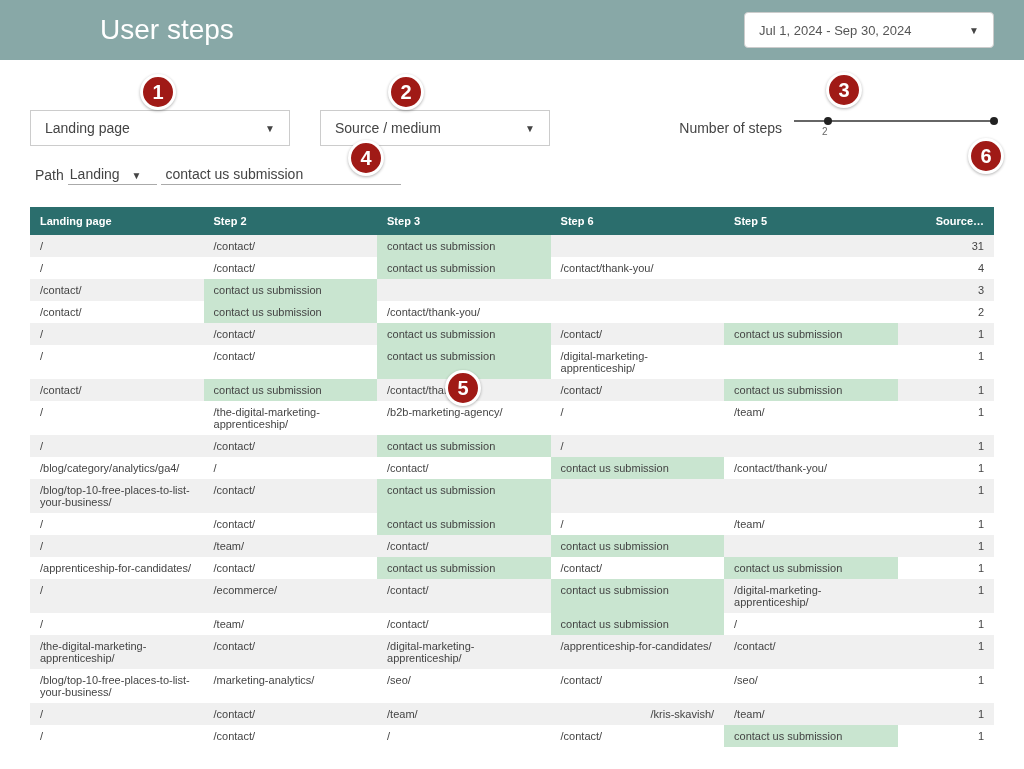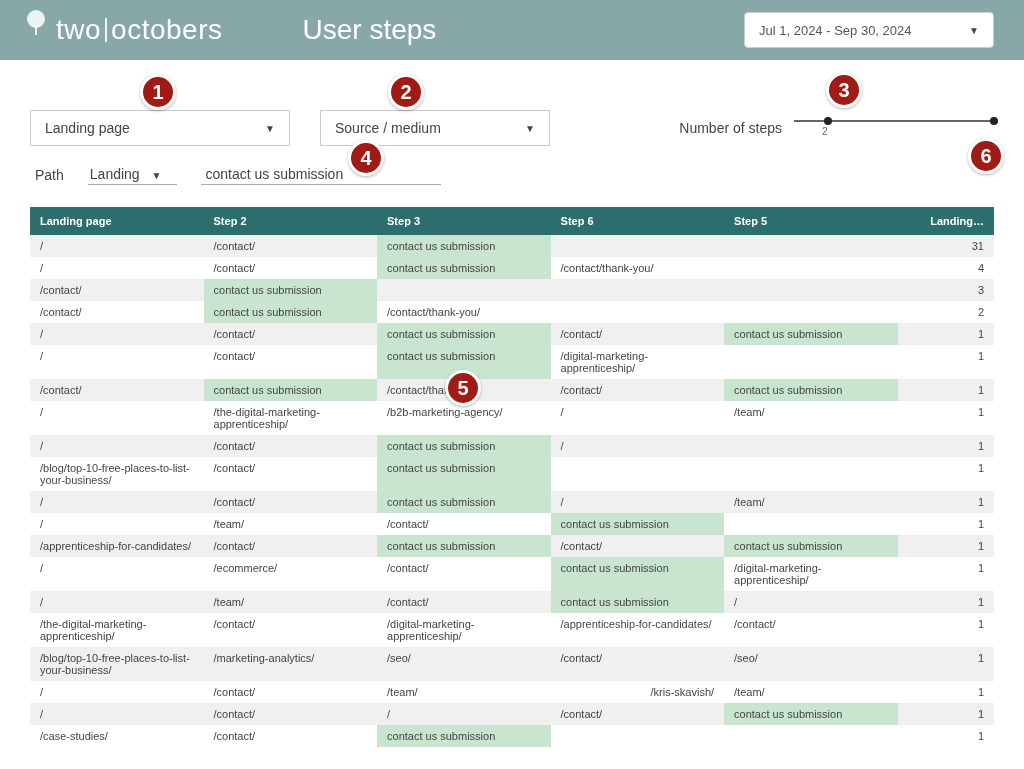--- a/index.html
+++ b/index.html
@@ -89,21 +89,21 @@
   .slider-knob {
     width: 8px; height: 8px; background: #222; border-radius: 50%;
     position: absolute; top: -3px;
   }
   .slider-tick-label { font-size: 10px; color: #666; position: absolute; top: 6px; }
 
   .filter-row {
     display: flex;
     align-items: center;
     padding: 8px 30px 8px 35px;
-    gap: 24px;
+    gap: 4px;
     font-size: 14px;
     color: #444;
   }
   .filter-row .underline-select {
     border: none;
     border-bottom: 1px solid #aaa;
     padding: 2px 16px 2px 2px;
     position: relative;
   }
   .filter-row .underline-input {
@@ -152,31 +152,20 @@
     font-size: 20px;
     border: 3px solid #fff;
     box-shadow: 0 1px 3px rgba(0,0,0,0.3);
     z-index: 50;
   }
 </style>
 </head>
 <body>
 
 <div class="header-bar">
-  <div class="logo">
-    <svg class="logo-icon" viewBox="0 0 32 32">
-      <circle cx="16" cy="12" r="9" fill="#fff" opacity="0.85"></circle>
-      <rect x="15" y="18" width="2" height="10" fill="#fff" opacity="0.85"></rect>
-    </svg>
-    <span>two</span>
-    <svg width="6" height="28">
-        <rect x="2" y="2" width="2" height="24" fill="#fff" opacity="0.85"></rect>
-      </svg>
-    <span>octobers</span>
-  </div>
   <div class="title">User steps</div>
   <div class="date-picker">
     <span>Jul 1, 2024 - Sep 30, 2024</span>
     <span class="dropdown-arrow">▼</span>
   </div>
 </div>
 
 <div class="controls-row">
   <div class="select-box">
     <span>Landing page</span>
@@ -208,21 +197,21 @@
 
 <div class="table-wrap">
   <table>
     <thead>
       <tr id="header-row">
           <th>Landing page</th>
           <th>Step 2</th>
           <th>Step 3</th>
           <th>Step 6</th>
           <th>Step 5</th>
-          <th>Landing…</th>
+          <th>Source…</th>
         </tr>
     </thead>
     <tbody id="tbody">
         <tr>
           <td style="width: 18%;">/</td>
           <td style="width: 18%;">/contact/</td>
           <td class="highlight" style="width: 18%;">contact us submission</td>
           <td style="width: 18%;"></td>
           <td style="width: 18%;"></td>
           <td>31</td>
@@ -282,20 +271,28 @@
           <td style="width: 18%;">/</td>
           <td style="width: 18%;">/team/</td>
           <td>1</td>
         </tr>
         <tr>
           <td style="width: 18%;">/</td>
           <td style="width: 18%;">/contact/</td>
           <td class="highlight" style="width: 18%;">contact us submission</td>
           <td style="width: 18%;">/</td>
           <td style="width: 18%;"></td>
+          <td>1</td>
+        </tr>
+        <tr>
+          <td style="width: 18%;">/blog/category/analytics/ga4/</td>
+          <td style="width: 18%;">/</td>
+          <td style="width: 18%;">/contact/</td>
+          <td class="highlight" style="width: 18%;">contact us submission</td>
+          <td style="width: 18%;">/contact/thank-you/</td>
           <td>1</td>
         </tr>
         <tr>
           <td style="width: 18%;">/blog/top-10-free-places-to-list-your-business/</td>
           <td style="width: 18%;">/contact/</td>
           <td class="highlight" style="width: 18%;">contact us submission</td>
           <td style="width: 18%;"></td>
           <td style="width: 18%;"></td>
           <td>1</td>
         </tr>
@@ -362,28 +359,20 @@
           <td style="width: 18%; text-align: right;">/kris-skavish/</td>
           <td style="width: 18%;">/team/</td>
           <td>1</td>
         </tr>
         <tr>
           <td style="width: 18%;">/</td>
           <td style="width: 18%;">/contact/</td>
           <td style="width: 18%;">/</td>
           <td style="width: 18%;">/contact/</td>
           <td class="highlight" style="width: 18%;">contact us submission</td>
-          <td>1</td>
-        </tr>
-        <tr>
-          <td style="width: 18%;">/case-studies/</td>
-          <td style="width: 18%;">/contact/</td>
-          <td class="highlight" style="width: 18%;">contact us submission</td>
-          <td style="width: 18%;"></td>
-          <td style="width: 18%;"></td>
           <td>1</td>
         </tr>
       </tbody>
   </table>
 
 </div>
 
 <div class="badge" style="top:74px; left:140px">1</div>
 <div class="badge" style="top:74px; left:388px">2</div>
 <div class="badge" style="top:72px; left:826px">3</div>

